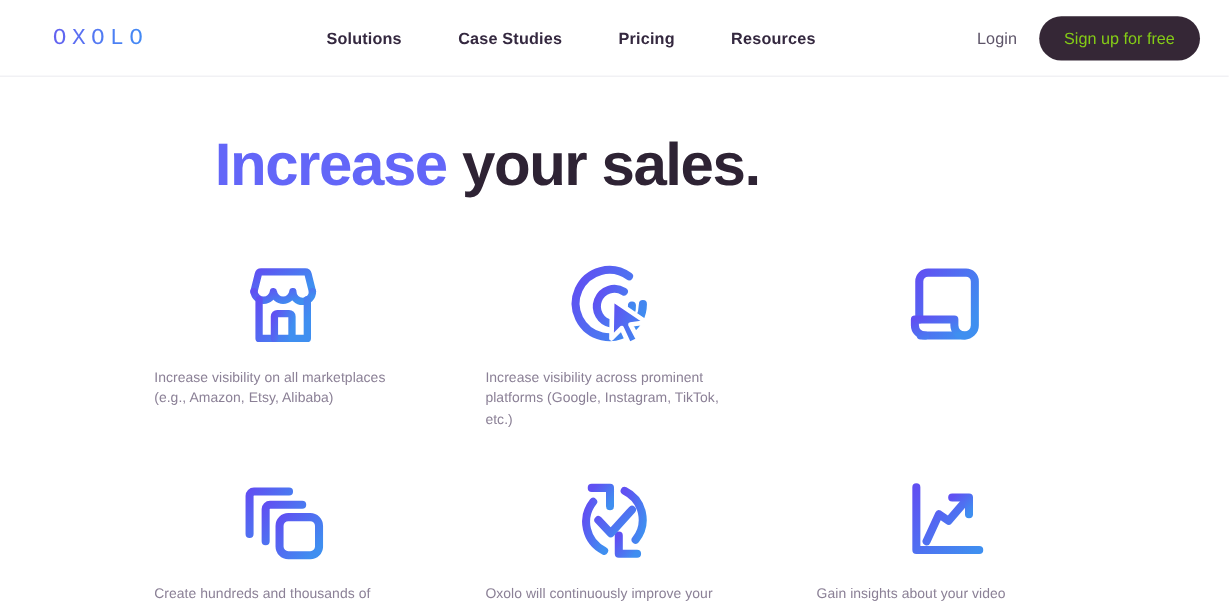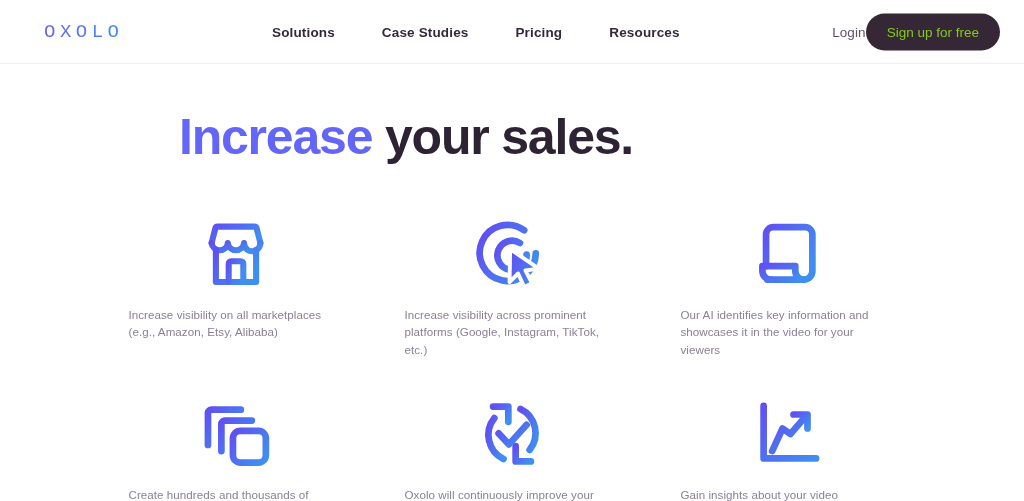--- a/index.html
+++ b/index.html
@@ -61,20 +61,21 @@
     text-decoration: none;
   }
 
   #header-actions {
     position: absolute;
     right: 24px;
     top: 50%;
     transform: translateY(-50%);
     display: flex;
     align-items: center;
+    gap: 18px;
   }
 
   #login-link {
     font-size: 13.5px;
     color: #5d5468;
     cursor: pointer;
     letter-spacing: 0.1px;
     white-space: nowrap;
   }
 
@@ -217,21 +218,20 @@
             <stop offset="0%" stop-color="#6050f2"></stop>
               <stop offset="100%" stop-color="#3f8ff0"></stop>
           </linearGradient>
         </defs>
         <path d="M14 42 V16 A6 6 0 0 1 20 10 H46 A6 6 0 0 1 52 16 V46 A7 7 0 0 1 45 53 H15" stroke="url(#g3)" stroke-width="5.5" stroke-linecap="round" stroke-linejoin="round"></path>
         <path d="M45 53 A7 7 0 0 1 38 46 V42 H11 V46 A7 7 0 0 0 18 53" stroke="url(#g3)" stroke-width="5.5" stroke-linecap="round" stroke-linejoin="round"></path>
         <path d="M24 21 H43" stroke="url(#g3)" stroke-width="5.5" stroke-linecap="round"></path>
         <path d="M24 31 H35" stroke="url(#g3)" stroke-width="5.5" stroke-linecap="round"></path>
       </svg>
     </div>
-    <p class="feature-caption">Our AI identifies key information and showcases it in the video for your viewers</p>
   </div>
 
   <div class="feature-cell">
     <div class="feature-icon">
       <svg viewBox="0 0 64 64" fill="none" xmlns="http://www.w3.org/2000/svg">
         <defs>
           <linearGradient id="g4" x1="0" y1="0" x2="1" y2="0.8">
             <stop offset="0%" stop-color="#6050f2"></stop>
               <stop offset="100%" stop-color="#3f8ff0"></stop>
           </linearGradient>

